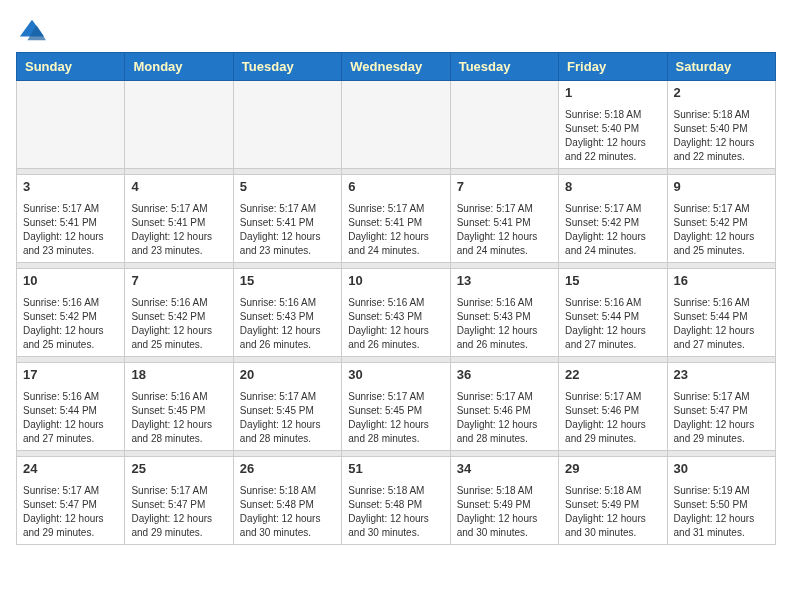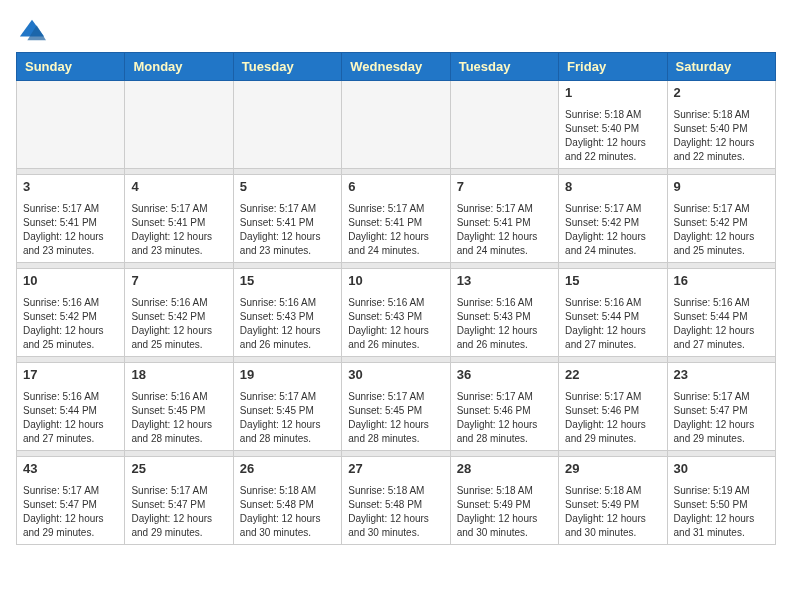--- a/index.html
+++ b/index.html
@@ -232,21 +232,21 @@
       <tr>
         <td>
           <div class="day-number">17</div>
           <div class="day-info">Sunrise: 5:16 AM<br>Sunset: 5:44 PM<br>Daylight: 12 hours<br>and 27 minutes.</div>
         </td>
         <td>
           <div class="day-number">18</div>
           <div class="day-info">Sunrise: 5:16 AM<br>Sunset: 5:45 PM<br>Daylight: 12 hours<br>and 28 minutes.</div>
         </td>
         <td>
-          <div class="day-number">19</div>
+          <div class="day-number">20</div>
           <div class="day-info">Sunrise: 5:17 AM<br>Sunset: 5:45 PM<br>Daylight: 12 hours<br>and 28 minutes.</div>
         </td>
         <td>
           <div class="day-number">30</div>
           <div class="day-info">Sunrise: 5:17 AM<br>Sunset: 5:45 PM<br>Daylight: 12 hours<br>and 28 minutes.</div>
         </td>
         <td>
           <div class="day-number">36</div>
           <div class="day-info">Sunrise: 5:17 AM<br>Sunset: 5:46 PM<br>Daylight: 12 hours<br>and 28 minutes.</div>
         </td>
@@ -263,37 +263,37 @@
         <td></td>
         <td></td>
         <td></td>
         <td></td>
         <td></td>
         <td></td>
         <td></td>
       </tr>
       <tr>
         <td>
-          <div class="day-number">43</div>
+          <div class="day-number">24</div>
           <div class="day-info">Sunrise: 5:17 AM<br>Sunset: 5:47 PM<br>Daylight: 12 hours<br>and 29 minutes.</div>
         </td>
         <td>
           <div class="day-number">25</div>
           <div class="day-info">Sunrise: 5:17 AM<br>Sunset: 5:47 PM<br>Daylight: 12 hours<br>and 29 minutes.</div>
         </td>
         <td>
           <div class="day-number">26</div>
           <div class="day-info">Sunrise: 5:18 AM<br>Sunset: 5:48 PM<br>Daylight: 12 hours<br>and 30 minutes.</div>
         </td>
         <td>
-          <div class="day-number">27</div>
+          <div class="day-number">51</div>
           <div class="day-info">Sunrise: 5:18 AM<br>Sunset: 5:48 PM<br>Daylight: 12 hours<br>and 30 minutes.</div>
         </td>
         <td>
-          <div class="day-number">28</div>
+          <div class="day-number">34</div>
           <div class="day-info">Sunrise: 5:18 AM<br>Sunset: 5:49 PM<br>Daylight: 12 hours<br>and 30 minutes.</div>
         </td>
         <td>
           <div class="day-number">29</div>
           <div class="day-info">Sunrise: 5:18 AM<br>Sunset: 5:49 PM<br>Daylight: 12 hours<br>and 30 minutes.</div>
         </td>
         <td>
           <div class="day-number">30</div>
           <div class="day-info">Sunrise: 5:19 AM<br>Sunset: 5:50 PM<br>Daylight: 12 hours<br>and 31 minutes.</div>
         </td>

